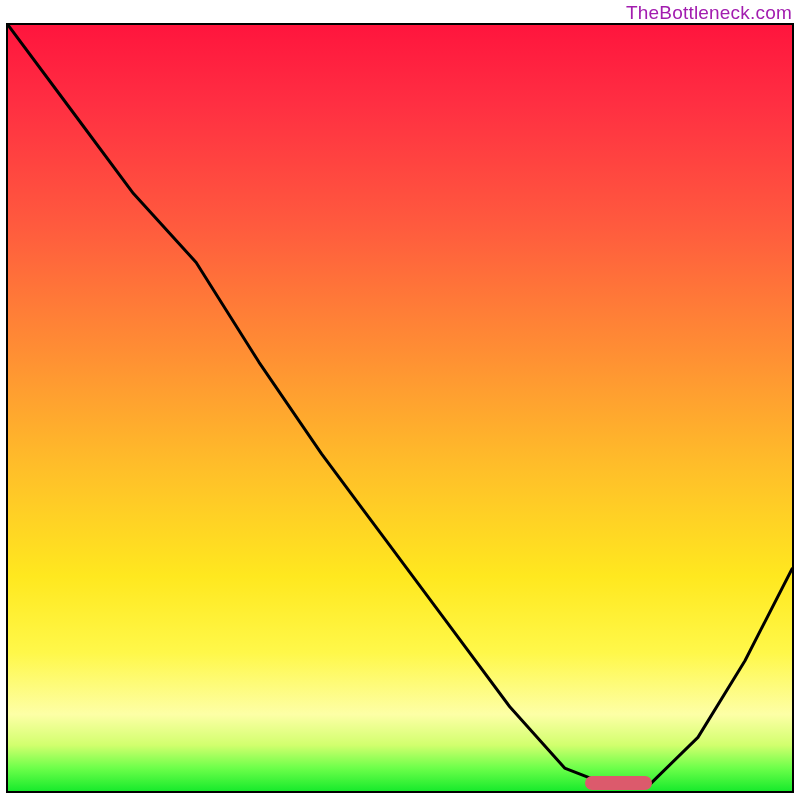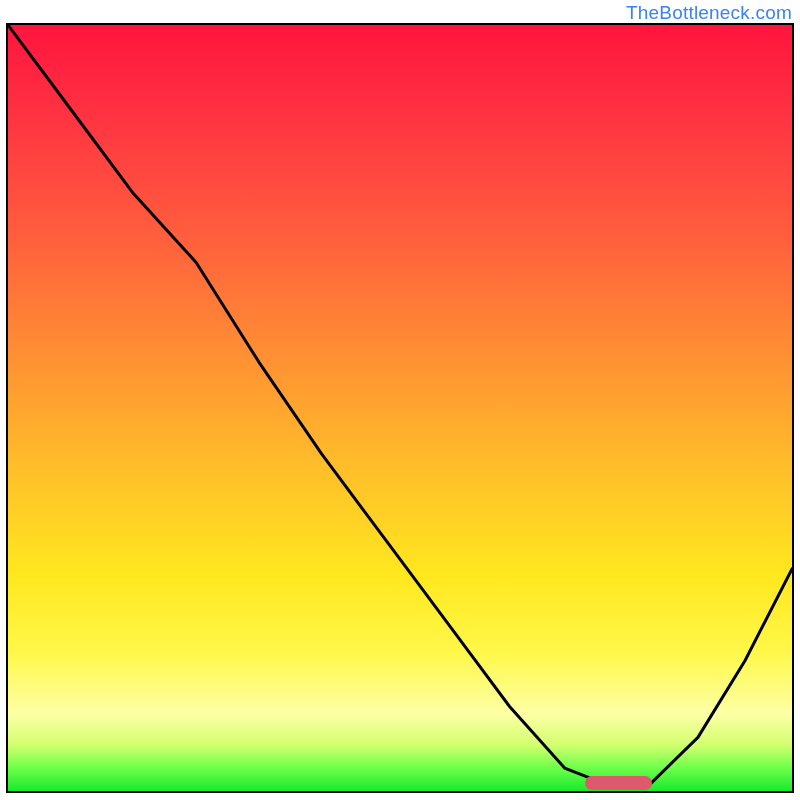--- a/index.html
+++ b/index.html
@@ -52,21 +52,21 @@
     position: absolute;
     inset: 0;
     width: 100%;
     height: 100%;
   }
 
   .attribution {
     position: absolute;
     top: 2px;
     right: 8px;
-    color: #3b82f6;
+    color: #a21caf;
     font-size: 19px;
     letter-spacing: 0.2px;
   }
 
   .marker {
     position: absolute;
     background: #dc5a6c;
     border-radius: 999px;
   }
 </style>

